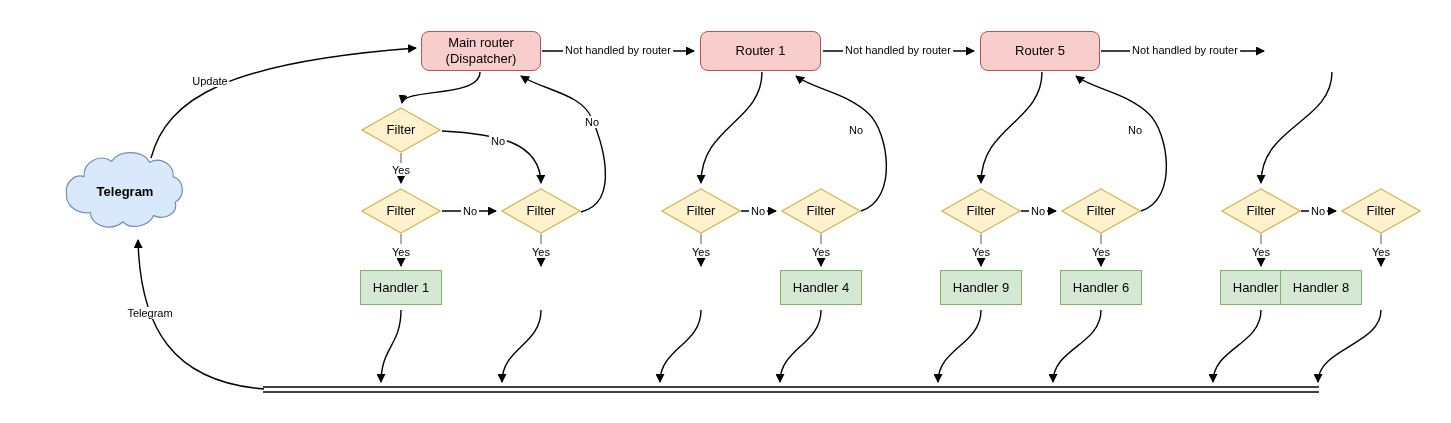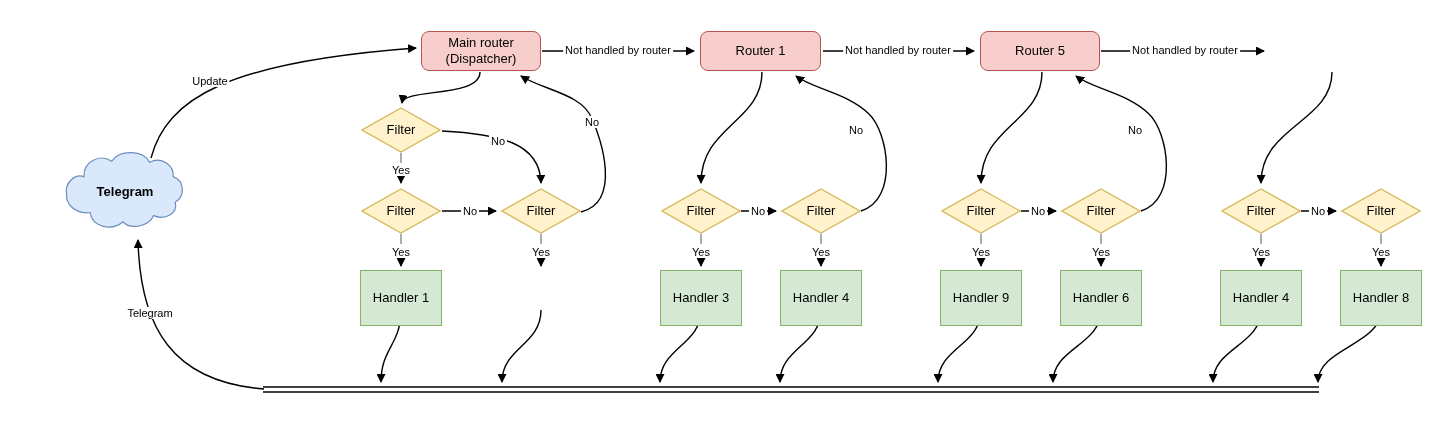--- a/index.html
+++ b/index.html
@@ -15,21 +15,21 @@
     font-family:"Liberation Sans", sans-serif;color:var(--text);overflow:hidden;
   }
   #edges{position:absolute;left:0;top:0;z-index:1;}
   .edge{fill:none;stroke:var(--edge);stroke-width:1.4;}
   .edge.gray{stroke:var(--edge-muted);}
   #arr path{fill:var(--edge);}
   .node{position:absolute;z-index:2;display:flex;align-items:center;justify-content:center;
         text-align:center;font-size:13px;line-height:1.22;box-sizing:border-box;}
   .router{width:120px;height:40px;background:var(--router-fill);
           border:1.3px solid var(--router-stroke);border-radius:8px;flex-direction:column;}
-  .handler{width:82px;height:56px;background:var(--handler-fill);
+  .handler{width:82px;height:35px;background:var(--handler-fill);
            border:1.3px solid var(--handler-stroke);}
   .diamond{width:80px;height:46px;background:transparent;}
   .diamond svg{display:block;position:absolute;inset:0;}
   .diamond polygon{fill:var(--filter-fill);stroke:var(--filter-stroke);stroke-width:1.3;}
   .diamond .lbl{position:absolute;inset:0;display:flex;align-items:center;justify-content:center;text-align:center;}
   .cloud{position:absolute;z-index:2;font-weight:bold;}
   .cloud svg{display:block;}
   .cloud path{fill:var(--cloud-fill);stroke:var(--cloud-stroke);stroke-width:1.2;}
   .cloud .lbl{position:absolute;inset:0;display:flex;align-items:center;justify-content:center;font-size:13px;}
   .edge-label{position:absolute;z-index:3;transform:translate(-50%,-50%);
@@ -172,36 +172,33 @@
   <div class="node diamond" style="left:1341px;top:188px">
     <svg width="80" height="46" viewBox="0 0 80 46">
         <polygon points="40,1 79,23 40,45 1,23"></polygon>
       </svg>
     <span class="lbl">Filter</span>
   </div>
 
   <div class="node handler" style="left:360px;top:270px">
     <span>Handler 1</span>
     </div>
-  <div class="node handler" style="left:660px;top:270px">
-    <span>Handler 3</span>
-    </div>
   <div class="node handler" style="left:780px;top:270px">
     <span>Handler 4</span>
     </div>
   <div class="node handler" style="left:940px;top:270px">
     <span>Handler 9</span>
     </div>
   <div class="node handler" style="left:1060px;top:270px">
     <span>Handler 6</span>
     </div>
   <div class="node handler" style="left:1220px;top:270px">
     <span>Handler 4</span>
     </div>
-  <div class="node handler" style="left:1340px;top:270px">
+  <div class="node handler" style="left:1280px;top:270px">
     <span>Handler 8</span>
     </div>
 
   <span class="edge-label" style="left:210px;top:81px">Update</span>
   <span class="edge-label" style="left:150px;top:313px">Telegram</span>
 
   <span class="edge-label" style="left:618px;top:50px">Not handled by router</span>
   <span class="edge-label" style="left:898px;top:50px">Not handled by router</span>
   <span class="edge-label" style="left:1185px;top:50px">Not handled by router</span>
 

